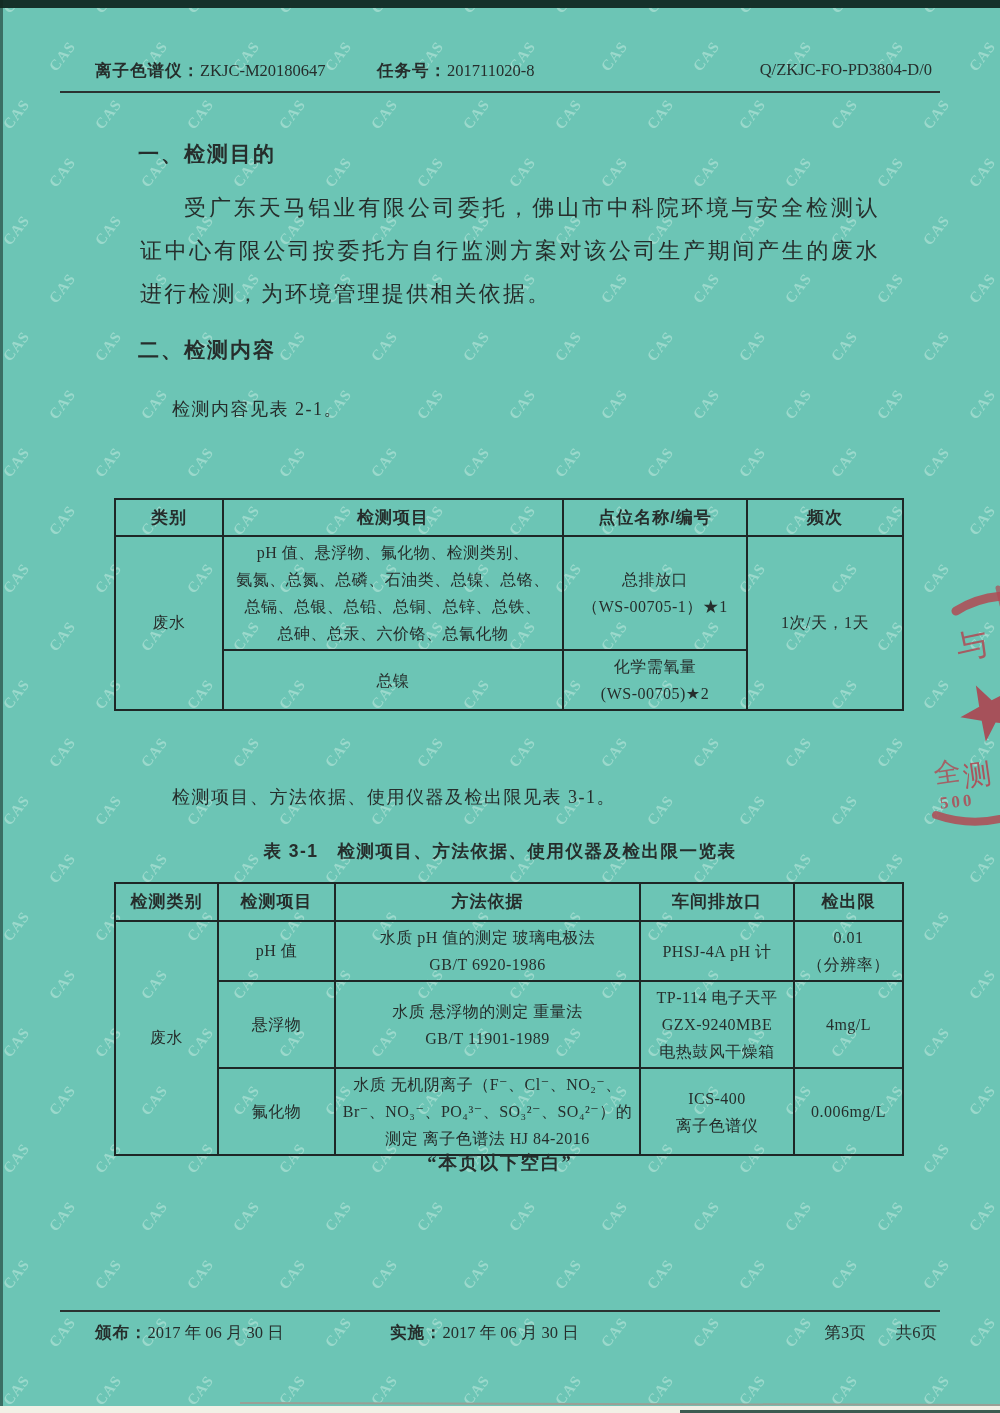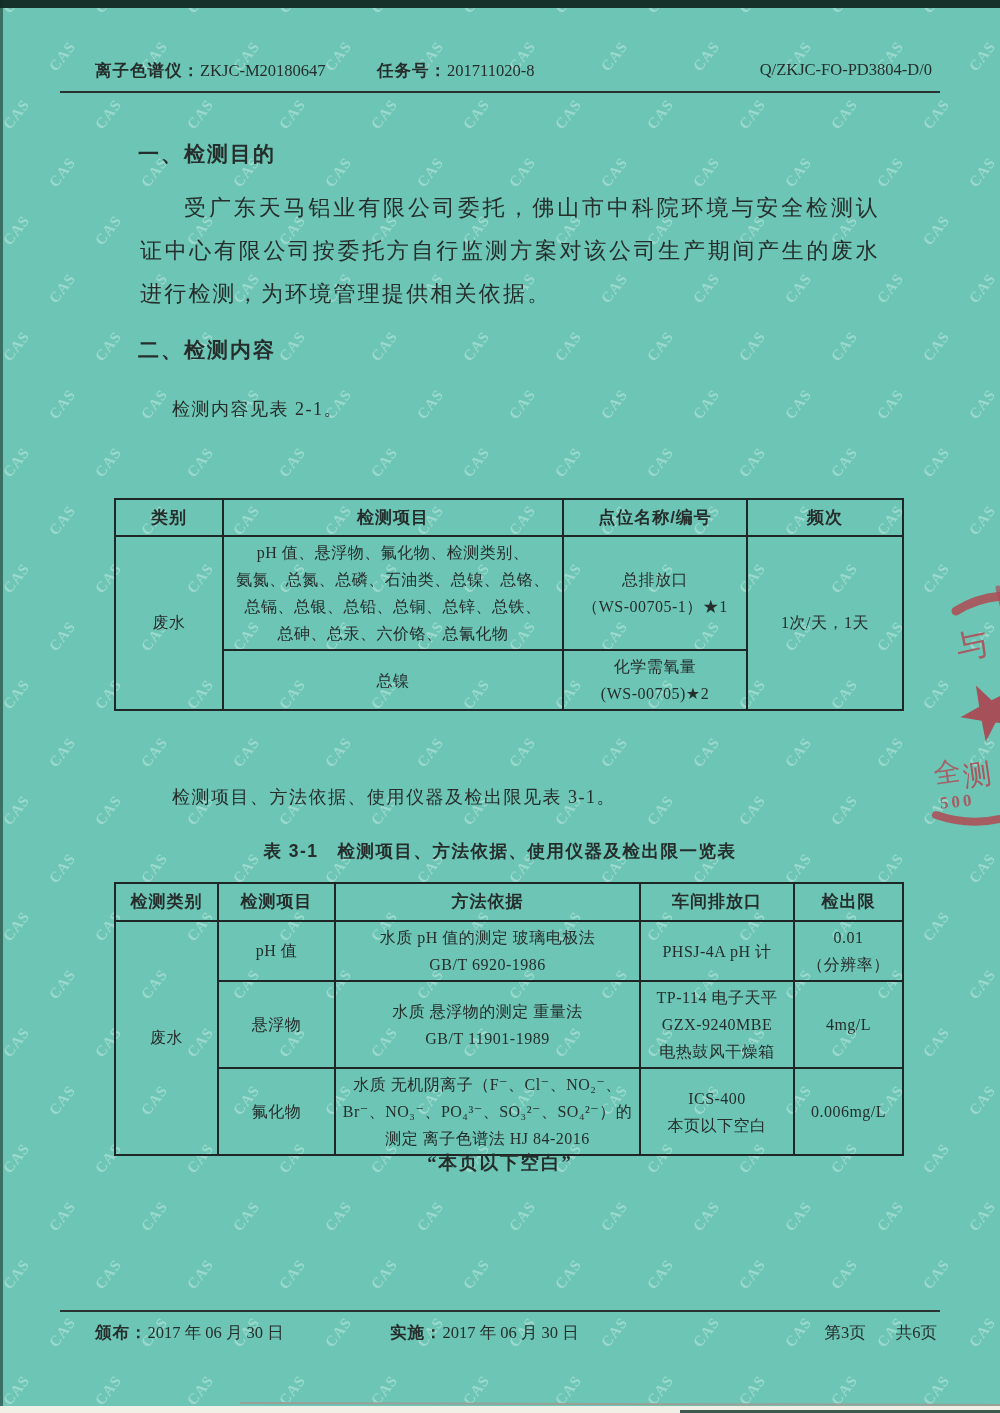--- a/index.html
+++ b/index.html
@@ -473,21 +473,21 @@
       </tr>
       <tr style="height:80px">
         <td>氟化物</td>
         <td>
             <div>水质  无机阴离子（F⁻、Cl⁻、NO₂⁻、</div>
             <div>Br⁻、NO₃⁻、PO₄³⁻、SO₃²⁻、SO₄²⁻）的</div>
             <div>测定  离子色谱法  HJ 84-2016</div>
           </td>
         <td>
             <div>ICS-400</div>
-            <div>本页以下空白</div>
+            <div>离子色谱仪</div>
           </td>
         <td>
             <div>0.006mg/L</div>
           </td>
       </tr>
     </tbody>
   </table>
 
   <div class="closing">“本页以下空白”</div>
 

